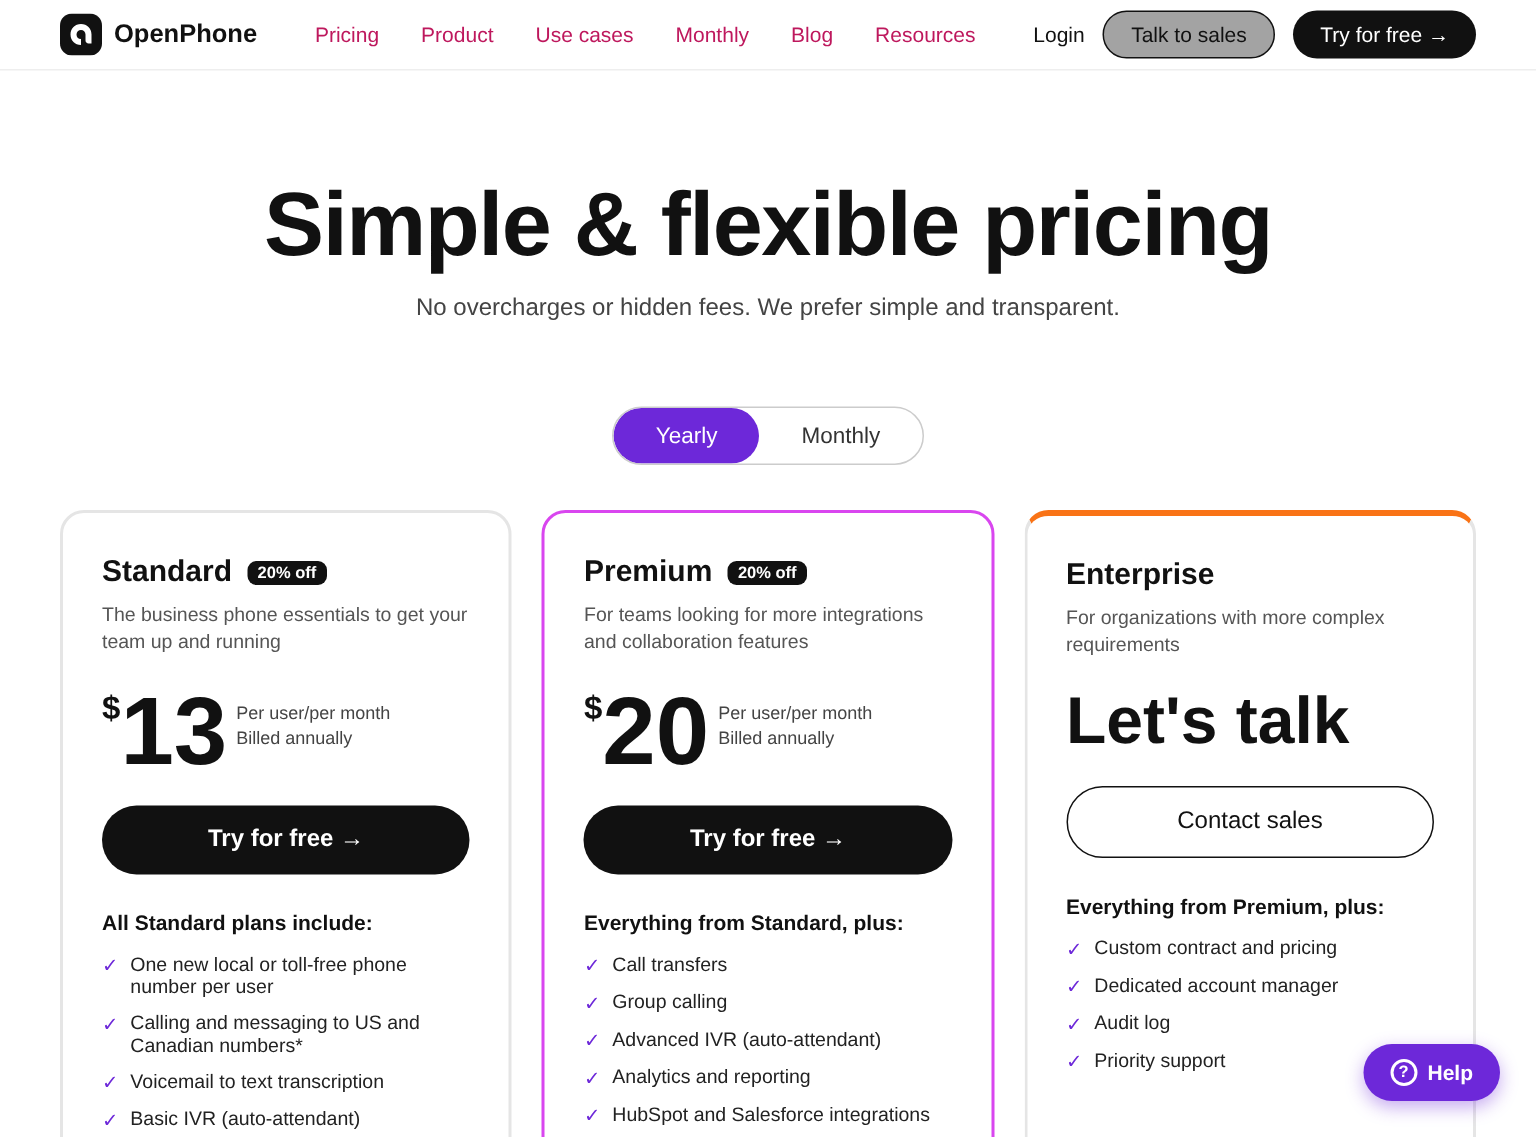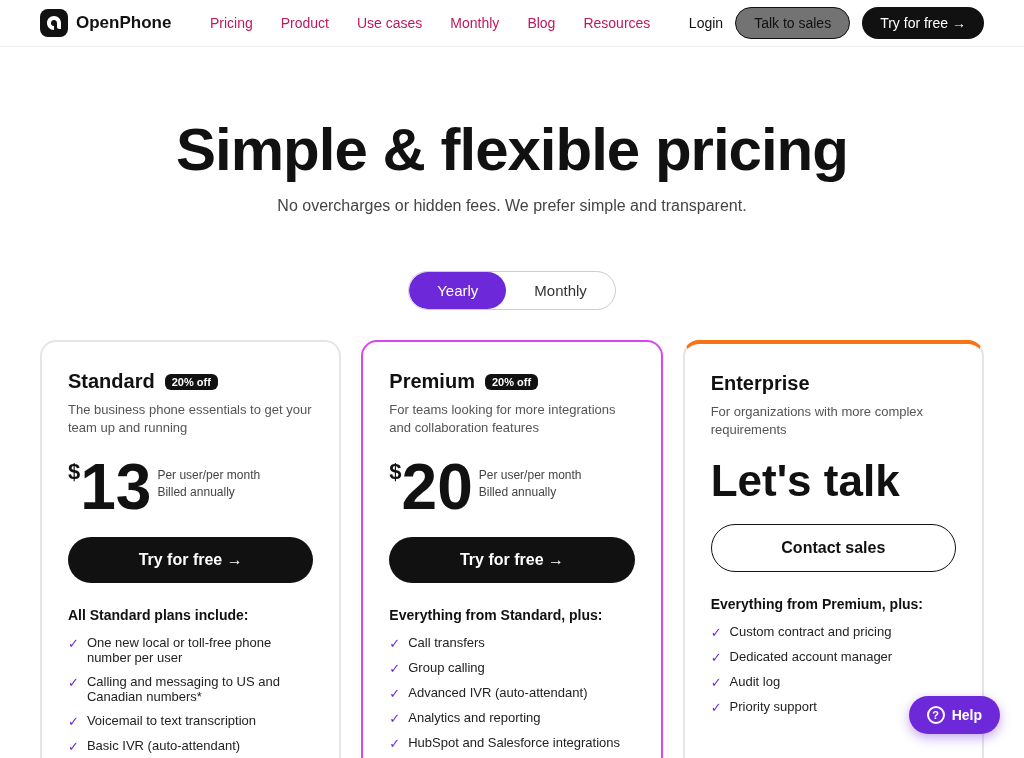--- a/index.html
+++ b/index.html
@@ -10,21 +10,21 @@
       display: flex; align-items: center; justify-content: space-between;
       padding: 0 40px; height: 47px; border-bottom: 1px solid #eee;
       position: sticky; top: 0; background: #fff; z-index: 100;
     }
     .nav-logo { display: flex; align-items: center; gap: 8px; font-weight: 700; font-size: 17px; }
     .nav-logo-icon { width: 28px; height: 28px; }
     .nav-links { display: flex; gap: 28px; align-items: center; }
     .nav-links a { text-decoration: none; color: #be185d; font-size: 14px; font-weight: 500; }
     .nav-actions { display: flex; align-items: center; gap: 12px; }
     .btn-login { font-size: 14px; font-weight: 500; color: #111; background: none; border: none; cursor: pointer; }
-    .btn-talk { font-size: 14px; font-weight: 500; color: #111; background: #737373; border: 1.5px solid #111; border-radius: 24px; padding: 7px 18px; cursor: pointer; }
+    .btn-talk { font-size: 14px; font-weight: 500; color: #111; background: #a3a3a3; border: 1.5px solid #111; border-radius: 24px; padding: 7px 18px; cursor: pointer; }
     .btn-try-nav { font-size: 14px; font-weight: 500; color: #fff; background: #111; border: none; border-radius: 24px; padding: 8px 18px; cursor: pointer; }
 
     
     .hero { text-align: center; padding: 70px 20px 20px; }
     .hero h1 { font-size: 60px; font-weight: 800; letter-spacing: -1px; line-height: 1.1; }
     .hero p { font-size: 16px; color: #444; margin-top: 14px; }
 
     
     .toggle-wrap { display: flex; justify-content: center; margin: 36px 0 30px; }
     .toggle { display: flex; border: 1.5px solid #ccc; border-radius: 50px; overflow: hidden; }
@@ -49,21 +49,21 @@
     .price-amount { font-size: 64px; font-weight: 800; line-height: 1; }
     .price-detail { display: flex; flex-direction: column; margin-left: 6px; margin-top: 12px; }
     .price-detail span { font-size: 12px; color: #444; line-height: 1.4; }
     .btn-cta {
       display: block; width: 100%; padding: 14px; border-radius: 50px;
       font-size: 16px; font-weight: 600; cursor: pointer; text-align: center;
       background: #111; color: #fff; border: none; margin-bottom: 24px;
     }
     .btn-cta-outline {
       display: block; width: 100%; padding: 14px; border-radius: 50px;
-      font-size: 16px; font-weight: 700; cursor: pointer; text-align: center;
+      font-size: 16px; font-weight: 400; cursor: pointer; text-align: center;
       background: #fff; color: #111; border: 1.5px solid #111; margin-bottom: 24px;
     }
     .lets-talk { font-size: 44px; font-weight: 800; margin-bottom: 18px; line-height: 1.1; }
     .features-label { font-size: 14px; font-weight: 700; margin-bottom: 12px; }
     .features-list { list-style: none; display: flex; flex-direction: column; gap: 9px; }
     .features-list li { font-size: 13px; color: #222; display: flex; align-items: flex-start; gap: 8px; }
     .check { color: #6d28d9; font-size: 13px; margin-top: 1px; }
     .check-standard { color: #6d28d9; }
 
     

